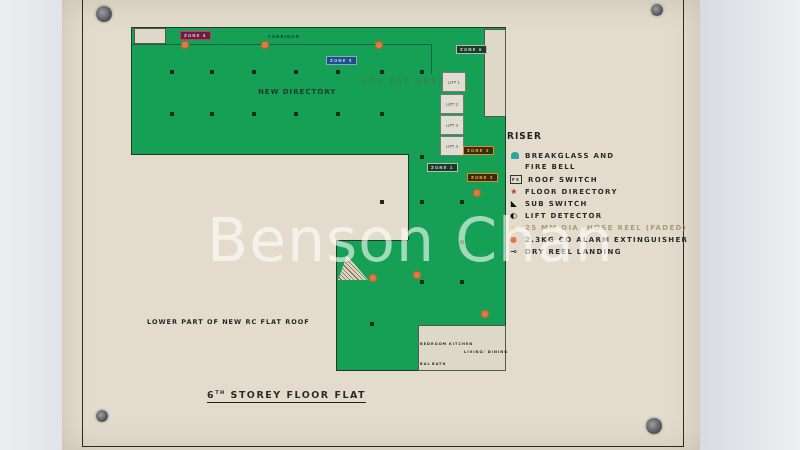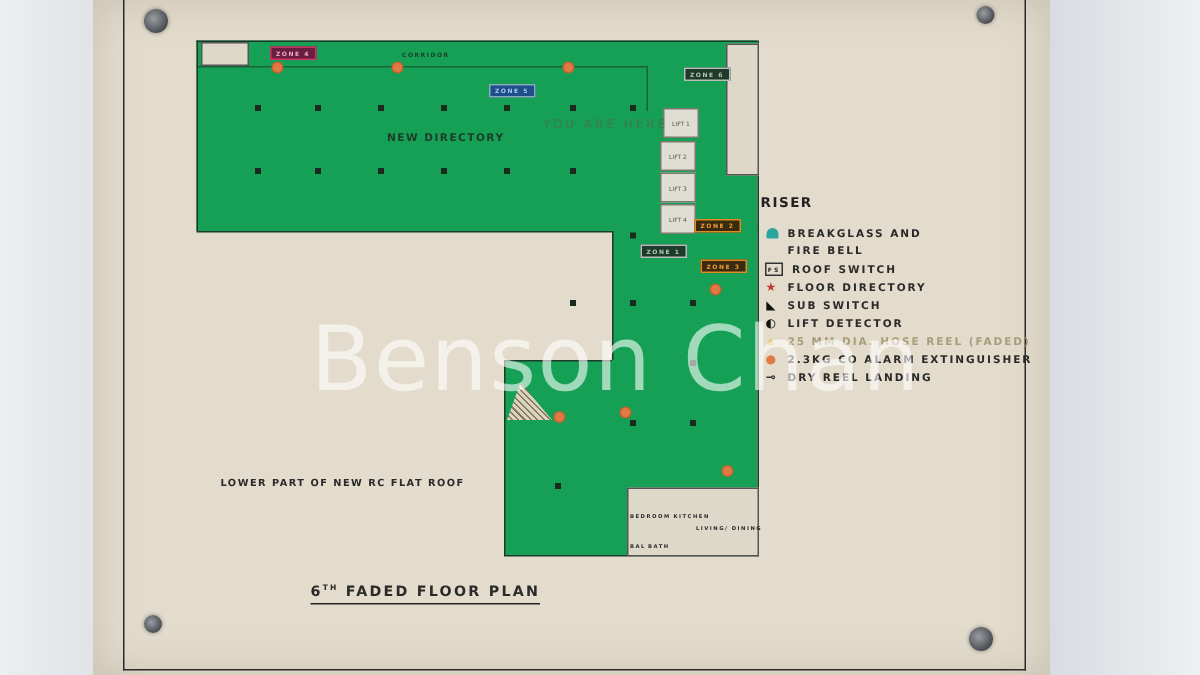--- a/index.html
+++ b/index.html
@@ -117,21 +117,21 @@
   <div class="text-dark" style="left:362px;top:57px;font-size:8px;color:#3f7a4c;font-weight:normal;letter-spacing:2px;margin-top:21px;">YOU ARE HERE</div>
   <div class="text-dark" style="left:258px;top:88px;font-size:7px;color:#1c3b2b;">NEW DIRECTORY</div>
   <div class="text-dark" style="left:147px;top:301px;font-size:6.5px;margin-top:17px;">LOWER PART OF NEW RC FLAT ROOF</div>
   <div class="text-dark" style="left:420px;top:342px;font-size:3.5px;">BEDROOM</div>
   <div class="text-dark" style="left:449px;top:342px;font-size:3.5px;">KITCHEN</div>
   <div class="text-dark" style="left:464px;top:350px;font-size:3.5px;">LIVING/ DINING</div>
   <div class="text-dark" style="left:420px;top:362px;font-size:3.5px;">BAL</div>
   <div class="text-dark" style="left:432px;top:362px;font-size:3.5px;">BATH</div>
 
   <div class="text-dark" style="left:207px;top:389px;font-size:9.5px;border-bottom:1.5px solid #222;padding-bottom:2px;letter-spacing:1.5px;">
-    <span>6</span><sup style="font-size:5px;">TH</sup><span> FADED FLOOR PLAN</span>
+    <span>6</span><sup style="font-size:5px;">TH</sup><span> STOREY FLOOR FLAT</span>
   </div>
 </div>
 
 <div>
   <div class="legend-title">RISER</div>
   <div class="legend-item" style="top:151px;">
     <span class="ico">
         <span style="width:8px;height:7px;border-radius:4px 4px 1px 1px;background:#2aa6a0;display:inline-block;"></span>
       </span>
     <span>BREAKGLASS AND</span>

